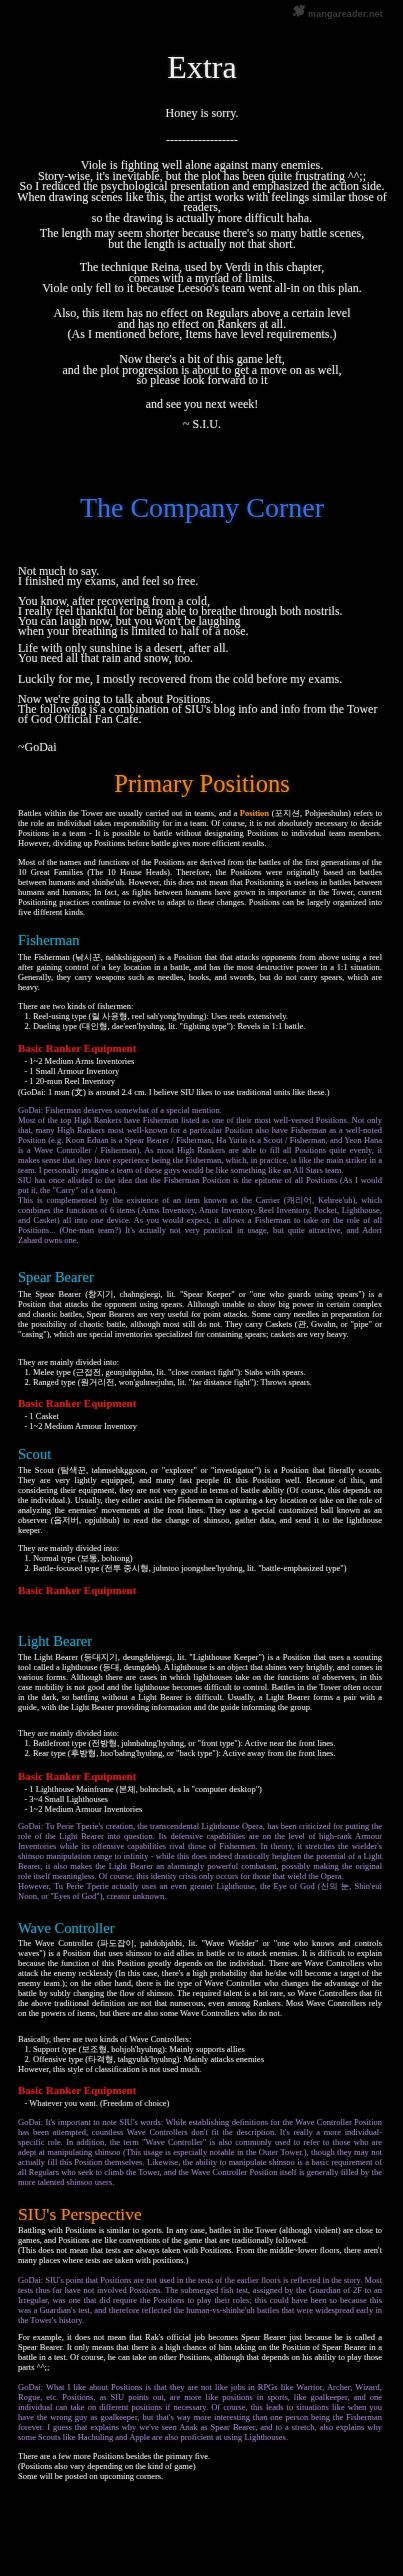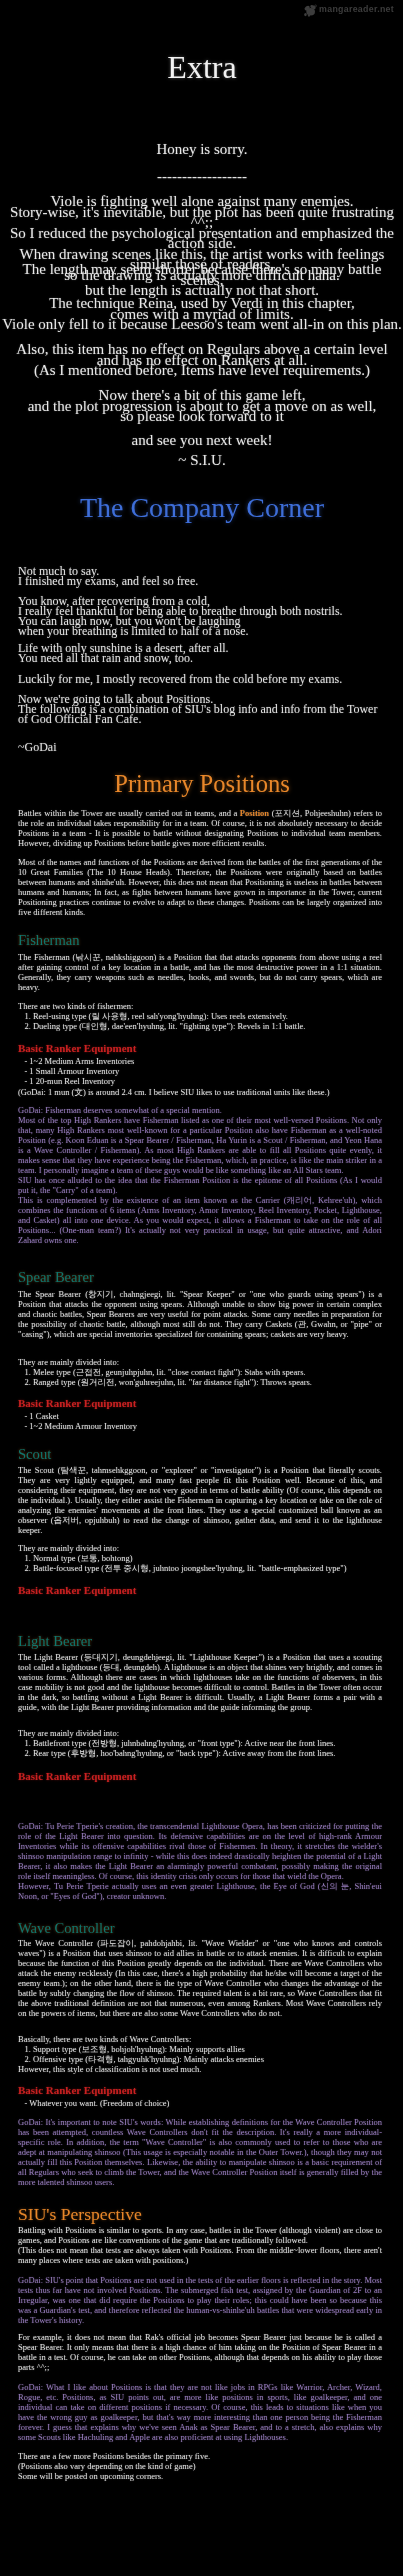--- a/index.html
+++ b/index.html
@@ -5,41 +5,41 @@
   html,body{margin:0;padding:0;background:#000;}
   #page{position:relative;width:404px;height:2576px;background:#000;overflow:hidden;
         font-family:"Liberation Serif","DejaVu Serif",serif;color:#e6e6e6;}
   .abs{position:absolute;}
   .center{left:0;width:100%;text-align:center;}
   .col{left:18px;width:364px;}
   .pre{white-space:pre-line;}
   .just{text-align:justify;}
   .body-txt{font-size:8.5px;line-height:10px;color:#e4e4e4;
             text-shadow:0 0 1.8px rgba(235,235,235,.28);}
-  .top-txt{font-size:15px;line-height:10.5px;color:#e9e9e9;
-           text-shadow:0 0 1.8px rgba(235,235,235,.3);margin-top:36px;}
+  .top-txt{font-size:12px;line-height:10.5px;color:#e9e9e9;
+           text-shadow:0 0 1.8px rgba(235,235,235,.3);}
   .cc-txt{font-size:12px;line-height:10px;color:#e4e4e4;
           text-shadow:0 0 1.8px rgba(235,235,235,.28);}
   .title-extra{font-size:32px;line-height:34px;color:#f2f2f2;
                text-shadow:0 0 3.5px rgba(255,255,255,.35);}
   .title-cc{font-size:28px;line-height:30px;color:#3e6ed9;
             text-shadow:0 0 4.1px rgba(62,110,217,.5);text-align:center;}
   .title-pp{font-size:24.6px;line-height:27px;color:#e8872a;
             text-shadow:0 0 4.1px rgba(232,135,42,.5);}
-  .h-section{font-size:14.6px;line-height:16.4px;color:#0f766e;
+  .h-section{font-size:14.6px;line-height:16.4px;color:#0ea5e9;
              text-shadow:0 0 2.9px rgba(232,135,42,.45);}
   .h-siu{font-size:17.6px;line-height:19.3px;color:#e8872a;
          text-shadow:0 0 2.9px rgba(232,135,42,.45);}
   .h-red{font-size:11px;line-height:13px;font-weight:bold;color:#c92121;
          text-shadow:0 0 2.3px rgba(201,33,33,.5);}
   .plum{color:#9a7fc0;text-shadow:0 0 1.8px rgba(154,127,192,.35);}
   .strike{color:#a24fd6;text-decoration:line-through;}
   .term-orange{color:#e8872a;font-weight:bold;}
   .li{margin-left:6.4px;}
-  .logo{right:10px;top:3.5px;display:flex;align-items:flex-start;gap:2.3px;}
+  .logo{right:21px;top:3.5px;display:flex;align-items:flex-end;gap:2.3px;}
   .logo-text{font-family:"Liberation Sans","DejaVu Sans",sans-serif;font-weight:bold;
              font-size:8.8px;color:#3d3d3d;letter-spacing:0.3px;}
 </style>
 </head>
 <body>
 
 <div id="page">
 
   <div class="abs logo">
     <span>
@@ -141,20 +141,25 @@
   <div class="abs col h-red" style="top:1584px">Basic Ranker Equipment</div>
 
   <div class="abs col h-section" style="top:1633px">Light Bearer</div>
   <div class="abs col body-txt just" style="top:1652px">The Light Bearer (등대지기, deungdehjeegi, lit. "Lighthouse Keeper") is a Position that uses a scouting tool called a lighthouse (등대, deungdeh). A lighthouse is an object that shines very brightly, and comes in various forms. Although there are cases in which lighthouses take on the functions of observers, in this case mobility is not good and the lighthouse becomes difficult to control. Battles in the Tower often occur in the dark, so battling without a Light Bearer is difficult. Usually, a Light Bearer forms a pair with a guide, with the Light Bearer providing information and the guide informing the group.</div>
   <div class="abs col body-txt" style="top:1728px">
     <div>They are mainly divided into:</div>
     <div class="li">1. Battlefront type (전방형, juhnbahng'hyuhng, or "front type"): Active near the front lines.</div>
     <div class="li">2. Rear type (후방형, hoo'bahng'hyuhng, or "back type"): Active away from the front lines.</div>
   </div>
   <div class="abs col h-red" style="top:1770px">Basic Ranker Equipment</div>
+  <div class="abs col body-txt" style="top:1784px">
+    <div class="li">- 1 Lighthouse Mainframe (본체, bohncheh, a la "computer desktop")</div>
+    <div class="li">- 3~4 Small Lighthouses</div>
+    <div class="li">- 1~2 Medium Armour Inventories</div>
+  </div>
   <div class="abs col body-txt just plum pre" style="top:1821px">GoDai: Tu Perie Tperie's creation, the transcendental Lighthouse Opera, has been criticized for putting the role of the Light Bearer into question. Its defensive capabilities are on the level of high-rank Armour Inventories while its offensive capabilities rival those of Fishermen. In theory, it stretches the wielder's shinsoo manipulation range to infinity - while this does indeed drastically heighten the potential of a Light Bearer, it also makes the Light Bearer an alarmingly powerful combatant, possibly making the original role itself meaningless. Of course, this identity crisis only occurs for those that wield the Opera.
 However, Tu Perie Tperie actually uses an even greater Lighthouse, the Eye of God (신의 눈, Shin'eui Noon, or "Eyes of God"), creator unknown.</div>
 
   <div class="abs col h-section" style="top:1920px">Wave Controller</div>
   <div class="abs col body-txt just" style="top:1938px">The Wave Controller (파도잡이, pahdohjahbi, lit. "Wave Wielder" or "one who knows and controls waves") is a Position that uses shinsoo to aid allies in battle or to attack enemies. It is difficult to explain because the function of this Position greatly depends on the individual. There are Wave Controllers who attack the enemy recklessly (In this case, there's a high probability that he/she will become a target of the enemy team.); on the other hand, there is the type of Wave Controller who changes the advantage of the battle by subtly changing the flow of shinsoo. The required talent is a bit rare, so Wave Controllers that fit the above traditional definition are not that numerous, even among Rankers. Most Wave Controllers rely on the powers of items, but there are also some Wave Controllers who do not.</div>
   <div class="abs col body-txt" style="top:2034px">
     <div>Basically, there are two kinds of Wave Controllers:</div>
     <div class="li">1. Support type (보조형, bohjoh'hyuhng): Mainly supports allies</div>
     <div class="li">2. Offensive type (타격형, tahgyuhk'hyuhng): Mainly attacks enemies</div>
     <div>However, this style of classification is not used much.</div>

